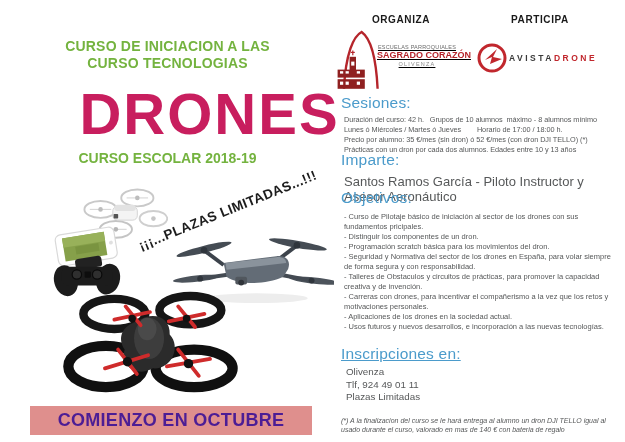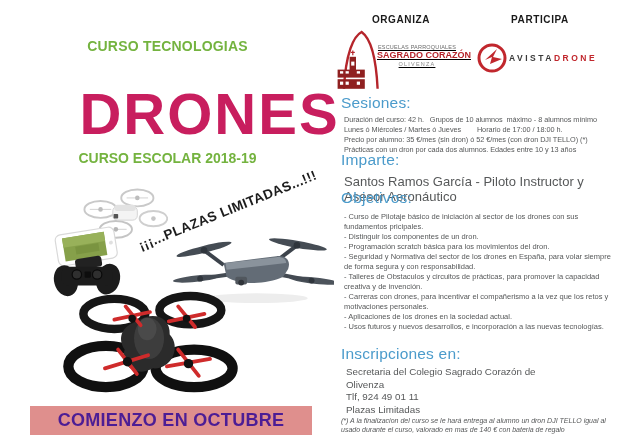--- a/index.html
+++ b/index.html
@@ -36,36 +36,37 @@
   .avista-text{position:absolute;left:509px;top:53px;font-size:8.5px;font-weight:bold;
     letter-spacing:2.5px;white-space:nowrap;}
   .avista-black{color:#3a3a3a;}
   .avista-red{color:#C1272D;}
 
   .h-blue{position:absolute;left:341px;color:#4B9BCB;font-size:15.5px;font-weight:500;
     letter-spacing:.2px;}
   #h-sesiones{top:94px;}
   #h-imparte{top:151px;}
   #h-objetivos{top:189px;}
-  #h-inscripciones{top:345px;}
+  #h-inscripciones{top:345px;text-decoration:underline;}
 
   .body-sm{position:absolute;left:344px;color:#565859;}
   .ses-lines{top:115px;font-size:7.3px;line-height:10px;white-space:nowrap;letter-spacing:-.05px;}
   .imparte-line{top:174px;font-size:13px;}
   .obj-list{top:212px;width:274px;font-size:7.5px;line-height:10px;}
   .insc-lines{left:346px;top:366px;font-size:9.8px;line-height:12.5px;}
   .footnote{left:341px;top:416px;width:283px;font-size:7px;line-height:9px;font-style:italic;
     color:#565859;}
 </style>
 </head>
 <body>
 
 <div class="page">
 
   <div class="green-title">
+    <div>CURSO DE INICIACION A LAS</div>
     <div>CURSO TECNOLOGIAS</div>
   </div>
 
   <div class="drones-title">DRONES</div>
   <div class="escolar">CURSO ESCOLAR 2018-19</div>
   <div class="diagonal">¡¡¡...PLAZAS LIMITADAS...!!!</div>
 
   <svg class="img-abs" style="left:76px;top:186px;" width="92" height="66" viewBox="0 0 120 85">
     <ellipse cx="32" cy="30" rx="21" ry="11" fill="none" stroke="#c9c9c9" stroke-width="2.5"></ellipse>
     <ellipse cx="80" cy="15" rx="21" ry="11" fill="none" stroke="#c9c9c9" stroke-width="2.5"></ellipse>
@@ -198,21 +199,20 @@
     <div>- Programación scratch básica para los movimientos del dron.</div>
     <div>- Seguridad y Normativa del sector de los drones en España, para volar siempre de forma segura y con responsabilidad.</div>
     <div>- Talleres de Obstaculos y circuitos de prácticas, para promover la capacidad creativa y de invención.</div>
     <div>- Carreras con drones, para incentivar el compañerismo a la vez que los retos y motivaciones personales.</div>
     <div>- Aplicaciones de los drones en la sociedad actual.</div>
     <div>- Usos futuros y nuevos desarrollos, e incorporación a las nuevas tecnologías.</div>
   </div>
 
   <div class="h-blue" id="h-inscripciones">Inscripciones en:</div>
   <div class="body-sm insc-lines">
-    <div>Secretaria del Colegio Sagrado Corazón de</div>
     <div>Olivenza</div>
     <div>Tlf, 924 49 01 11</div>
     <div>Plazas Limitadas</div>
   </div>
 
   <div class="body-sm footnote">(*) A la finalizacion del curso se le hará entrega al alumno un dron DJI TELLO igual al usado durante el curso, valorado en mas de 140 € con bateria de regalo</div>
 
 </div>
 
 </body></html>

